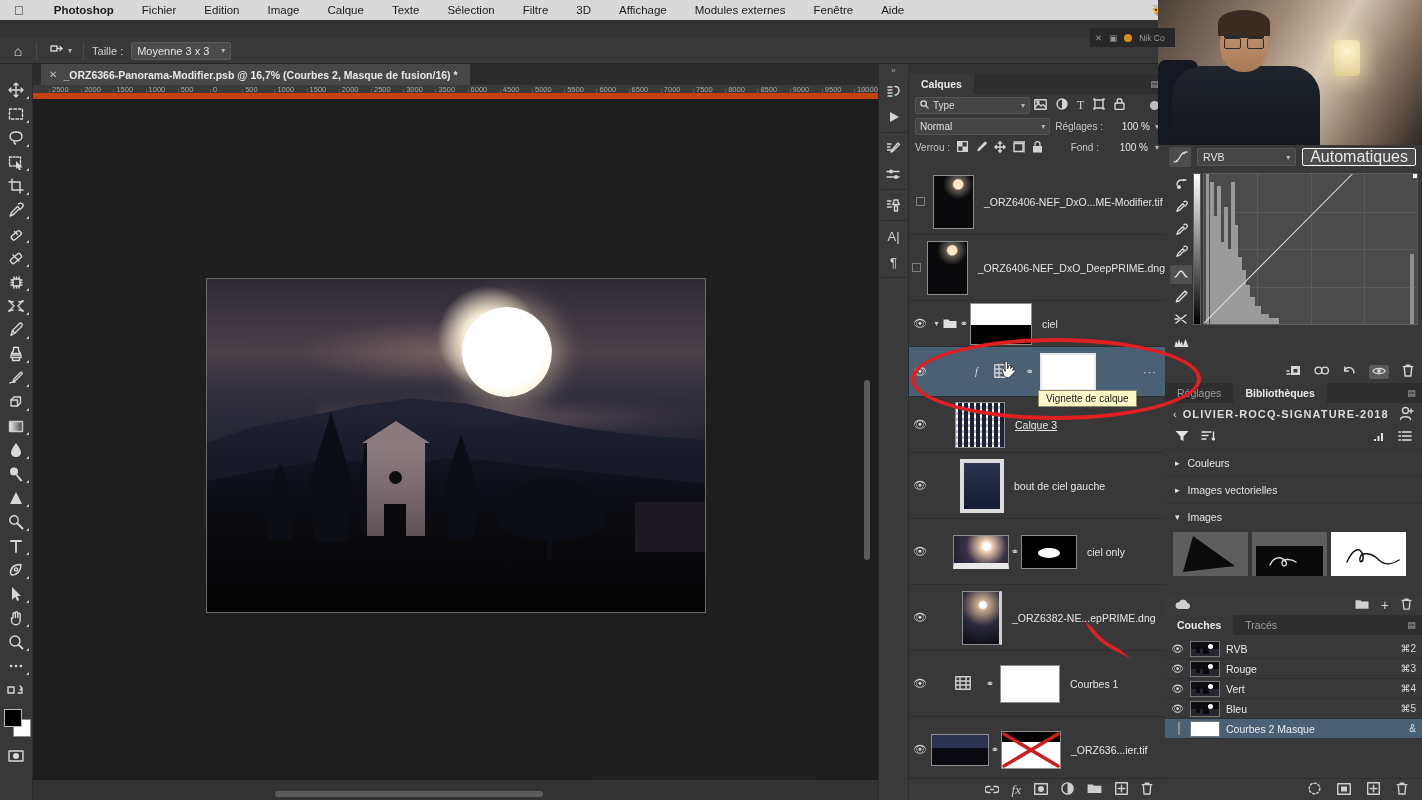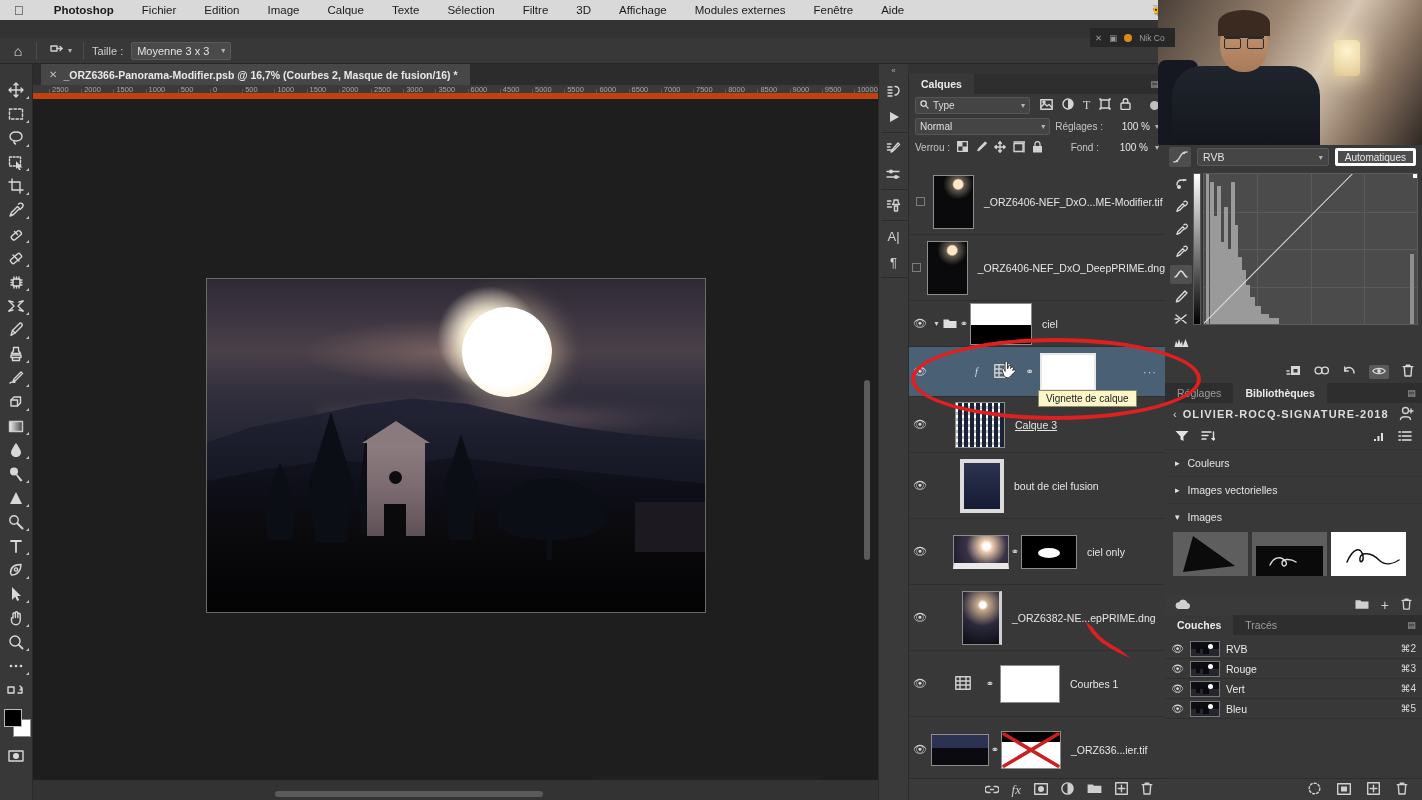--- a/index.html
+++ b/index.html
@@ -167,21 +167,21 @@
     position:absolute; left:908px; top:74px; width:257px; height:726px;
     background:#383838; border-left:1px solid #2b2b2b;
   }
   .paneltabs{
     height:20px; background:#2e2e2e; display:flex; align-items:stretch; position:relative;
   }
   .ptab{ padding:0 12px; display:flex;align-items:center; font-size:10.5px; color:#9e9e9e; }
   .ptab.active{ background:#383838; color:#eaeaea; font-weight:bold; }
   .panelmenu{ position:absolute; right:6px; top:5px; color:#a5a5a5; font-size:9px; }
 
-  .filterrow{ height:22px; display:flex; align-items:center; gap:6px; padding:0 6px; }
+  .filterrow{ height:22px; display:flex; align-items:center; padding:0 6px; }
   .typesel{
     background:#444; border:1px solid #555; border-radius:2px; height:17px; width:115px;
     display:flex; align-items:center; justify-content:space-between; padding:0 4px;
     color:#dcdcdc; font-size:10px;
   }
   .filtericons{ display:flex; gap:9px; margin-left:4px; color:#d5d5d5; align-items:center;}
   .togswitch{ width:9px;height:9px;border-radius:50%; background:#bfbfbf; margin-left:auto; }
 
   .blendrow{ height:21px; display:flex; align-items:center; gap:5px; padding:0 6px; }
   .blendsel{ background:#444; border:1px solid #555; border-radius:2px; height:17px; flex:1;
@@ -234,22 +234,22 @@
     border-top:1px solid #2c2c2c; color:#cfcfcf;
   }
 
   
   .rightcol{ position:absolute; left:1165px; top:145px; width:257px; height:655px; background:#383838;}
   .curvespanel{ position:absolute; left:0; top:0; width:257px; height:238px; background:#383838;}
   .curvetop{ height:22px; display:flex; align-items:center; gap:6px; padding:2px 6px 0 4px;}
   .cvicon{ width:22px;height:20px; background:#4d4d4d; display:flex;align-items:center;justify-content:center; border-radius:2px;}
   .cvsel{ background:#454545; border:1px solid #585858; border-radius:2px; height:18px; flex:1;
     display:flex;align-items:center;justify-content:space-between; padding:0 5px; font-size:10.5px;color:#e3e3e3;}
-  .cvauto{ background:#4d4d4d; border:3px solid #ffffff; border-radius:2px; height:18px; padding:0 7px;
-    display:flex;align-items:center; font-size:10px; color:#e8e8e8;}
+  .cvauto{ background:#4d4d4d; border:1px solid #ffffff; border-radius:2px; height:18px; padding:0 7px;
+    display:flex;align-items:center; font-size:16px; color:#e8e8e8;}
   .curvebody{ position:absolute; left:4px; top:26px; width:249px; height:180px; display:flex; }
   .curvetools{ width:24px; display:flex; flex-direction:column; align-items:center; gap:4px; padding-top:4px; color:#dcdcdc;}
   .curvetools .ct{ width:22px; height:19px; display:flex;align-items:center;justify-content:center;}
   .curvetools .ct.act{ background:#505050; border-radius:2px;}
   .gradstrip{ width:8px; height:152px; margin-top:2px;
     background:linear-gradient(180deg,#fff,#000); border:1px solid #5a5a5a;}
   .curvegrid{ position:relative; flex:1; height:152px; margin-top:2px; margin-left:2px;
     background:#4b4b4b; border:1px solid #5c5c5c; overflow:hidden;}
   .curvegrid .gl{ position:absolute; background:#5a5a5a; }
   .curvegrid .hist{ position:absolute; bottom:0; background:#9a9a9a; }
@@ -828,21 +828,21 @@
 
       <div class="layer" style="height:56px">
         <span class="eye">👁</span>
         <span class="thumb checker" style="width:50px;height:46px;margin-left:24px;background-image:linear-gradient(90deg,rgba(0,0,0,0) 0 30%, #1a2238 30% 100%), linear-gradient(45deg,#bdbdbd 25%,transparent 25%,transparent 75%,#bdbdbd 75%),linear-gradient(45deg,#bdbdbd 25%,transparent 25%,transparent 75%,#bdbdbd 75%);"></span>
         <span class="lname underline">Calque 3</span>
       </div>
 
       <div class="layer">
         <span class="eye">👁</span>
         <span class="thumb" style="width:44px;height:54px;margin-left:29px;background:linear-gradient(180deg,#2c3350,#151b33);border:4px solid #dcdcdc"></span>
-        <span class="lname">bout de ciel fusion</span>
+        <span class="lname">bout de ciel gauche</span>
       </div>
 
       <div class="layer">
         <span class="eye">👁</span>
         <span class="thumb" style="width:56px;height:34px;margin-left:22px;background:radial-gradient(circle at 60% 38%, #fff 0 10%, #f0ceae 16%, #3a3247 55%, #1d1c2b 100%);border-bottom:6px solid #e9e9e9"></span>
         <span class="link">⚭</span>
         <span class="thumb" style="width:56px;height:34px;background:#000">
           <span style="display:block;width:22px;height:10px;border-radius:50%;background:#fff;margin:12px auto 0"></span>
         </span>
         <span class="lname">ciel only</span>
@@ -1148,20 +1148,26 @@
         <span class="ceye">👁</span>
         <span class="chanthumb">
             <i class="hill"></i>
             <i class="tr"></i>
             <i class="ch2"></i>
             <i class="mn"></i>
           </span>
         <span class="cname">Bleu</span>
         <span class="ckey">⌘5</span>
       </div>
+      <div class="chanrow sel">
+        <span class="ceye"><span class="cbox"></span></span>
+        <span class="chanthumb" style="background:#fff"></span>
+        <span class="cname">Courbes 2 Masque</span>
+        <span class="ckey">&amp;</span>
+      </div>
       <div class="chanbottom">
         <span><svg width="13" height="13" viewBox="0 0 13 13">
               <circle cx="6.5" cy="6.5" r="5.3" stroke-dasharray="2 2"></circle>
             </svg></span>
         <span><svg width="14" height="12" viewBox="0 0 14 12">
               <rect x="0.7" y="0.7" width="12.6" height="10.6"></rect>
               <rect x="4" y="3.5" width="6" height="5" fill="currentColor" stroke="none"></rect>
             </svg></span>
         <span><svg width="13" height="13" viewBox="0 0 13 13">
               <rect x="0.7" y="0.7" width="11.6" height="11.6"></rect>

